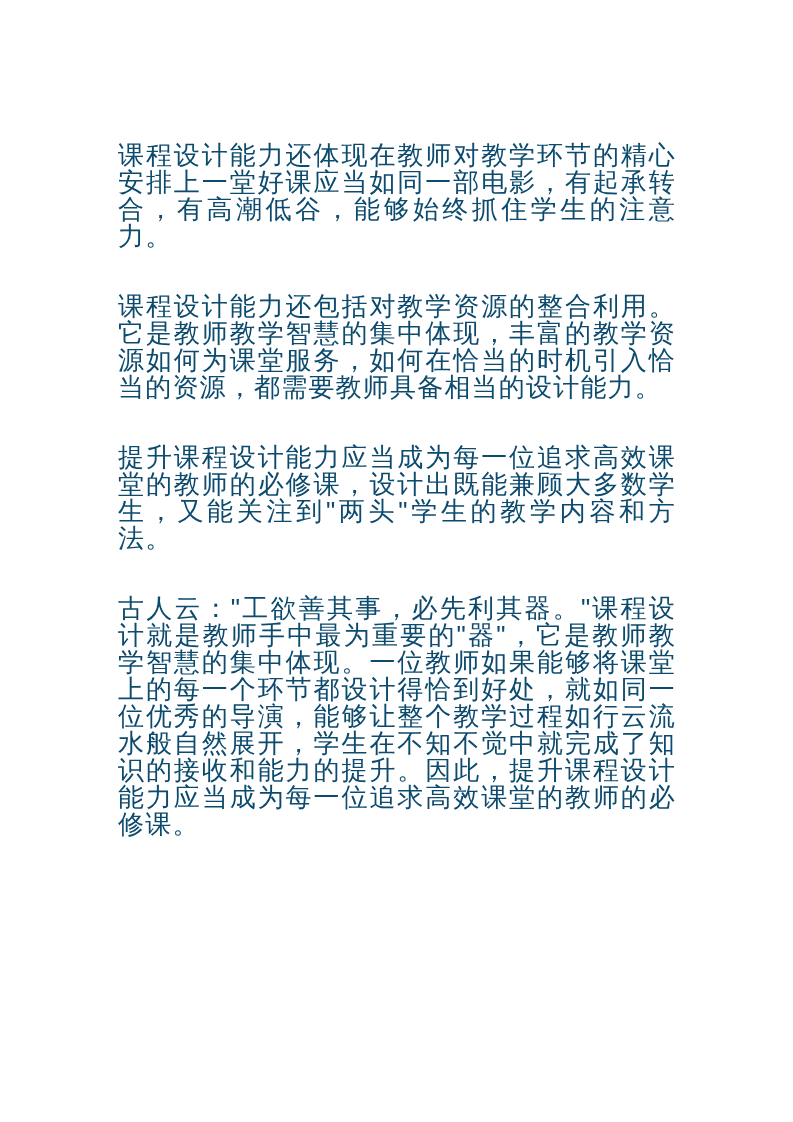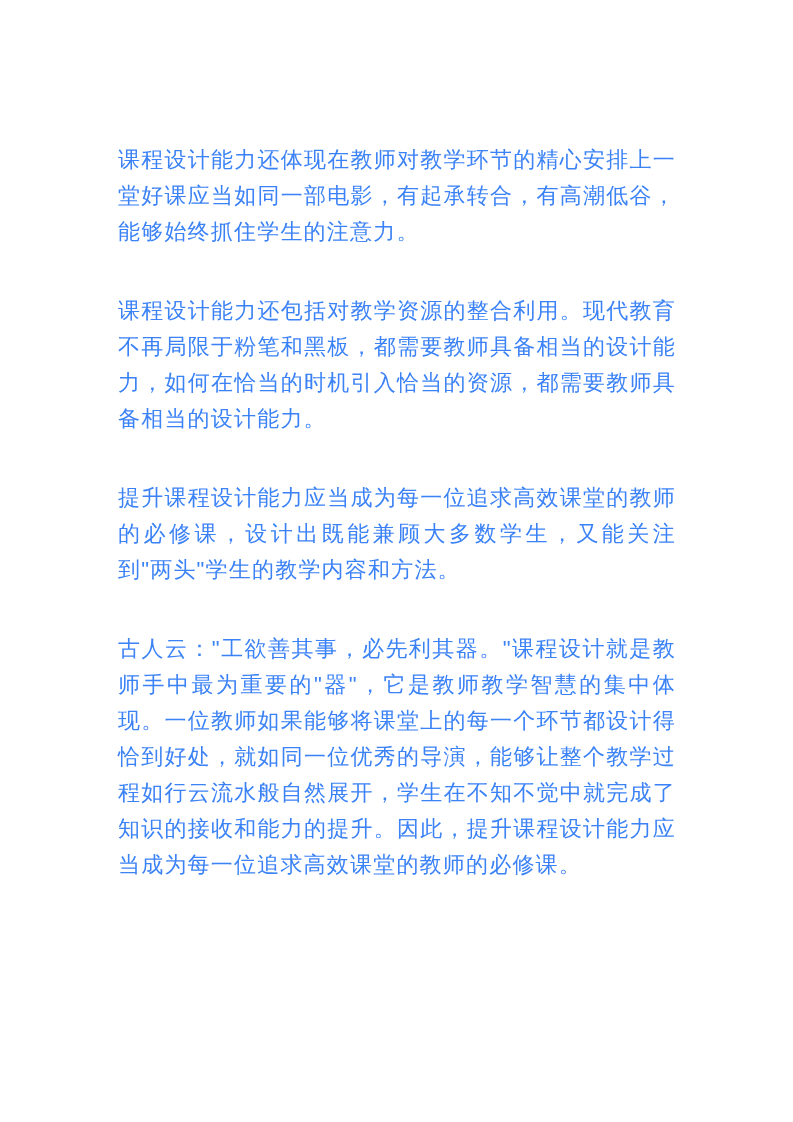--- a/index.html
+++ b/index.html
@@ -16,36 +16,36 @@
     font-family: "Liberation Sans", sans-serif;
   }
   .content {
     position: absolute;
     left: 118px;
     top: 142px;
     width: 558px;
   }
   .content p {
     margin: 0 0 43px 0;
-    font-size: 22px;
-    line-height: 36px;
+    font-size: 26px;
+    line-height: 27px;
     letter-spacing: 1.2px;
-    color: #3b82f6;
+    color: #0c4a6e;
     text-align: justify;
     text-justify: inter-ideograph;
     word-break: break-all;
     overflow-wrap: break-word;
   }
   .content p:last-child {
     margin-bottom: 0;
   }
 </style>
 </head>
 <body>
 
 <div class="page">
   <main class="content">
     <p>课程设计能力还体现在教师对教学环节的精心安排上一堂好课应当如同一部电影，有起承转合，有高潮低谷，能够始终抓住学生的注意力。</p>
-    <p>课程设计能力还包括对教学资源的整合利用。现代教育不再局限于粉笔和黑板，都需要教师具备相当的设计能力，如何在恰当的时机引入恰当的资源，都需要教师具备相当的设计能力。</p>
+    <p>课程设计能力还包括对教学资源的整合利用。它是教师教学智慧的集中体现，丰富的教学资源如何为课堂服务，如何在恰当的时机引入恰当的资源，都需要教师具备相当的设计能力。</p>
     <p>提升课程设计能力应当成为每一位追求高效课堂的教师的必修课，设计出既能兼顾大多数学生，又能关注到"两头"学生的教学内容和方法。</p>
     <p>古人云："工欲善其事，必先利其器。"课程设计就是教师手中最为重要的"器"，它是教师教学智慧的集中体现。一位教师如果能够将课堂上的每一个环节都设计得恰到好处，就如同一位优秀的导演，能够让整个教学过程如行云流水般自然展开，学生在不知不觉中就完成了知识的接收和能力的提升。因此，提升课程设计能力应当成为每一位追求高效课堂的教师的必修课。</p>
   </main>
 </div>
 
 </body></html>

